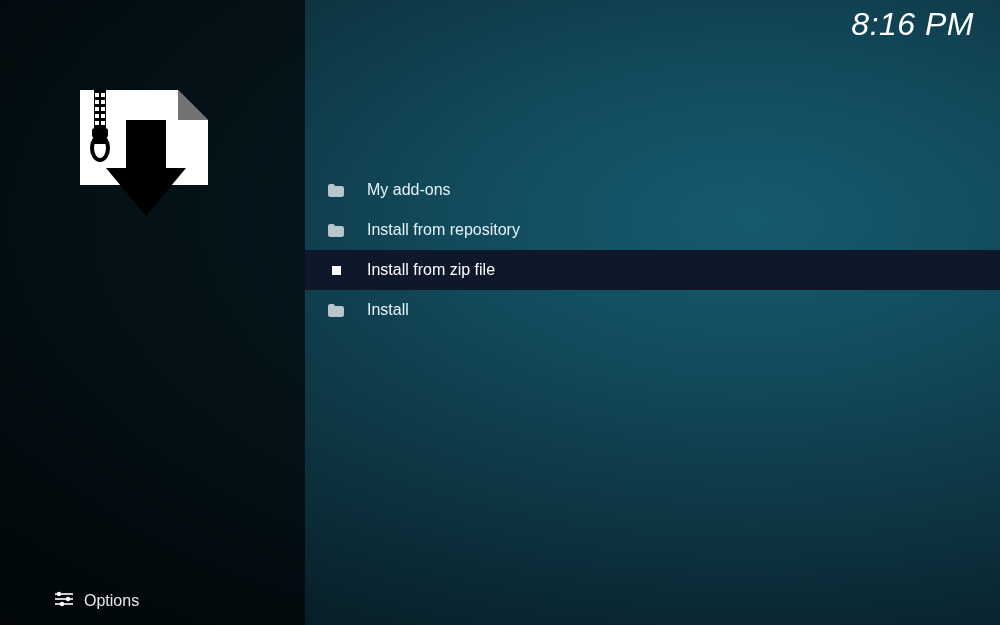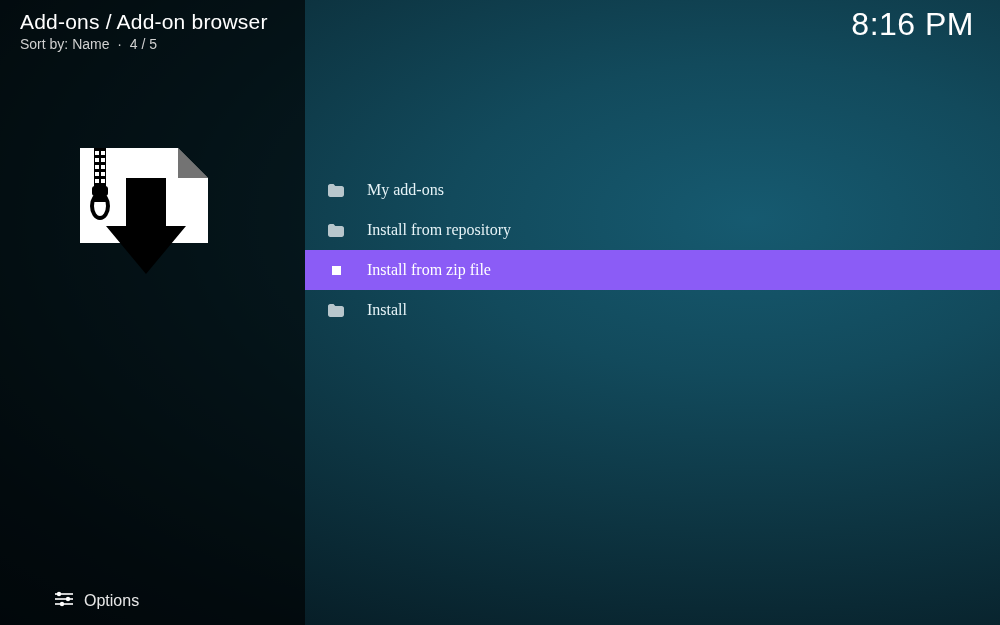--- a/index.html
+++ b/index.html
@@ -46,63 +46,55 @@
     margin-left: 40px;
   }
   .clock {
     position: absolute;
     top: 6px;
     right: 26px;
     font-size: 32px;
     font-weight: 300;
     letter-spacing: 0.5px;
     color: #ffffff;
+    font-style: italic;
   }
   .menu {
     position: absolute;
     left: 305px;
     right: 0;
     top: 170px;
   }
   .menu-item {
     display: flex;
     align-items: center;
     height: 40px;
     padding-left: 22px;
     gap: 22px;
     font-size: 16px;
     color: #e6f3f7;
     cursor: pointer;
   }
   .menu-item .icon { width: 18px; display:flex; justify-content:center; align-items:center; }
   .menu-item.selected {
-    background: #8b5cf6;
+    background: #0f172a;
     color: #ffffff;
     text-align: right;
   }
   .menu-item .icon svg { display:block; }
   .folder-icon path { fill: #b8c6cc; }
   .menu-item.selected .zip-dot {
     width: 9px; height: 9px; background: #fff; display:block;
   }
-  .label { font-weight: 400; font-family: Liberation Serif, serif; }
+  .label { font-weight: 400; }
 </style>
 </head>
 <body>
 
 <div class="sidebar">
-  <div class="header">
-    <div class="breadcrumb">Add-ons / Add-on browser</div>
-    <div class="subhead">
-      <span>Sort by:</span>
-      <span>Name</span>
-      &nbsp;·&nbsp;
-      <span>4 / 5</span>
-    </div>
-  </div>
 
   <div class="art">
     <span>
       <svg width="140" height="130" viewBox="0 0 140 130">
 
         <path d="M10 0 H108 L138 30 V95 H10 Z" fill="#ffffff"></path>
         <path d="M108 0 L138 30 H108 Z" fill="#000" fill-opacity="0.55"></path>
 
         <rect x="24" y="0" width="12" height="54" fill="#000"></rect>
         <g fill="#fff">

